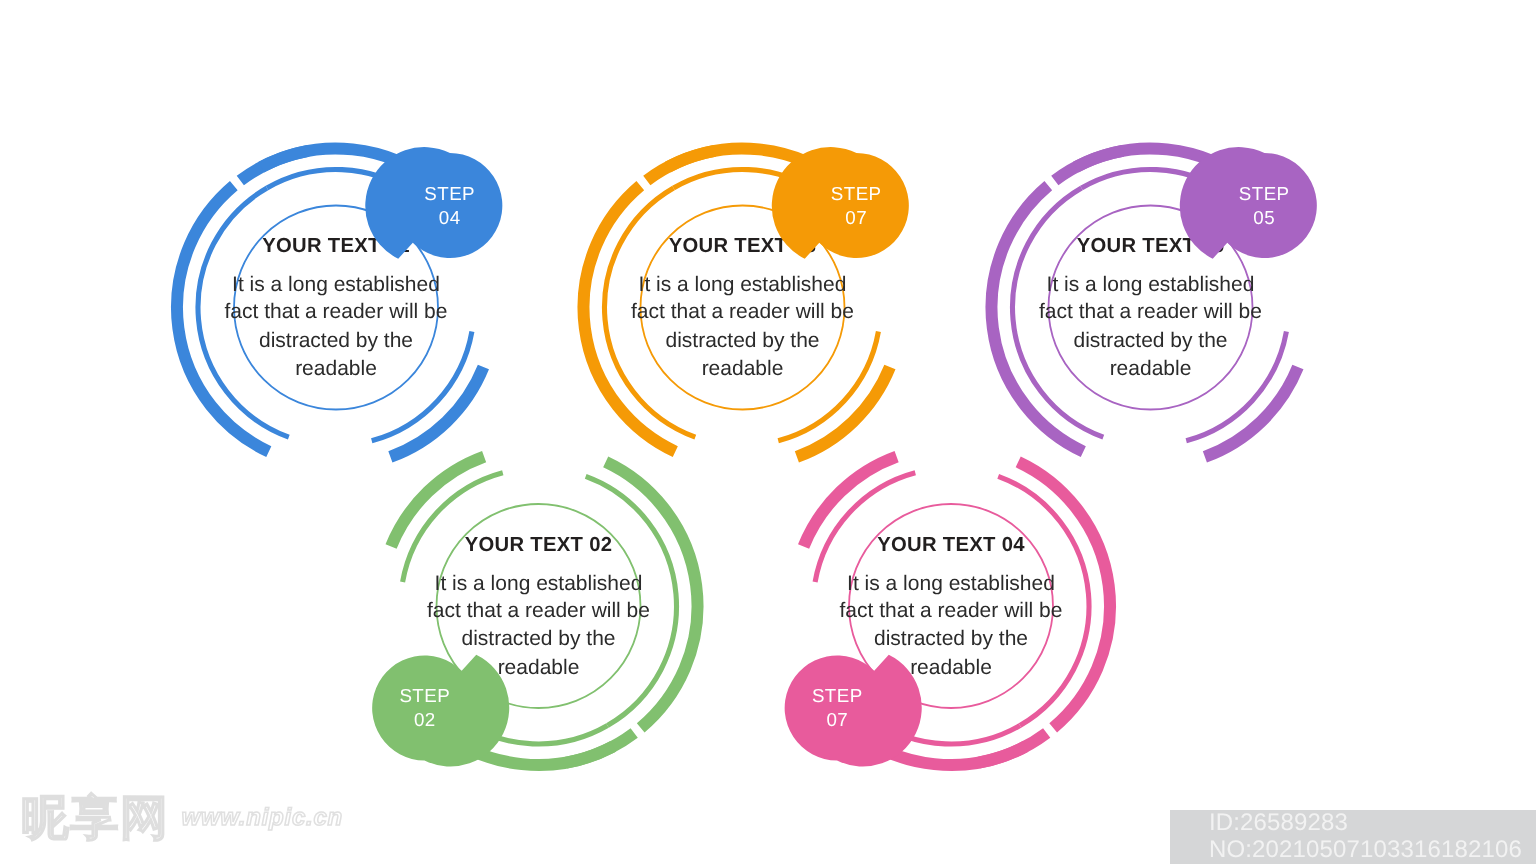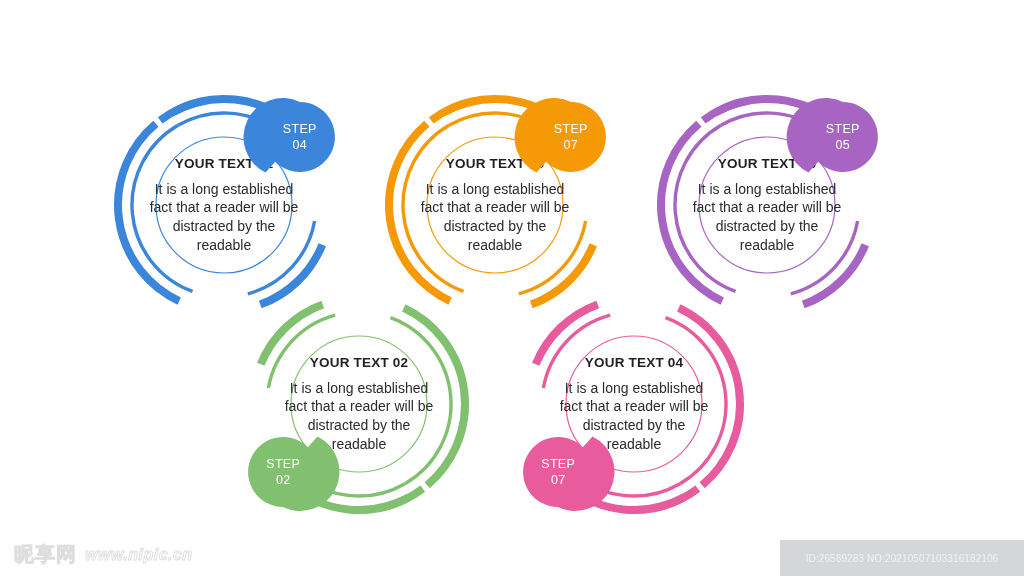--- a/index.html
+++ b/index.html
@@ -83,21 +83,21 @@
   #watermark {
     position: absolute;
     left: 14px;
     bottom: 8px;
     display: flex;
     align-items: center;
     gap: 8px;
     opacity: 1;
   }
   #watermark .wm-cjk {
-    font-size: 20px;
+    font-size: 32px;
     font-weight: bold;
     color: transparent;
     -webkit-text-stroke: 1px #dedede;
     letter-spacing: 1px;
     font-family: "DejaVu Sans", sans-serif;
   }
   #watermark .wm-url {
     font-size: 16px;
     font-style: italic;
     font-weight: bold;
@@ -113,23 +113,24 @@
     bottom: 0;
     width: 244px;
     height: 36px;
     background: #d5d6d7;
     display: flex;
     align-items: center;
     justify-content: center;
   }
   #idbar .id-text {
     color: #f2f2f2;
-    font-size: 10px;
+    font-size: 16px;
     letter-spacing: 0.1px;
     font-family: "Liberation Sans", sans-serif;
+    padding-left: 26px;
   }
 </style>
 </head>
 <body>
 
 <div id="canvas">
     <div class="step-group" style="left: 94px; top: 75px; width: 260px; height: 260px;">
       <svg class="rings" width="260" height="260" viewBox="0 0 260 260">
         <path d="M 85.20246425548586 226.0686254258849 A 106 106 0 0 1 61.86451337322681 48.79928902938835" fill="none" stroke="#3b86db" stroke-width="8" stroke-linecap="butt"></path>
         <path d="M 66.2076075458829 45.344635934986954 A 106 106 0 0 1 111.59329316730539 25.61037818070595" fill="none" stroke="#3b86db" stroke-width="8" stroke-linecap="butt"></path>

